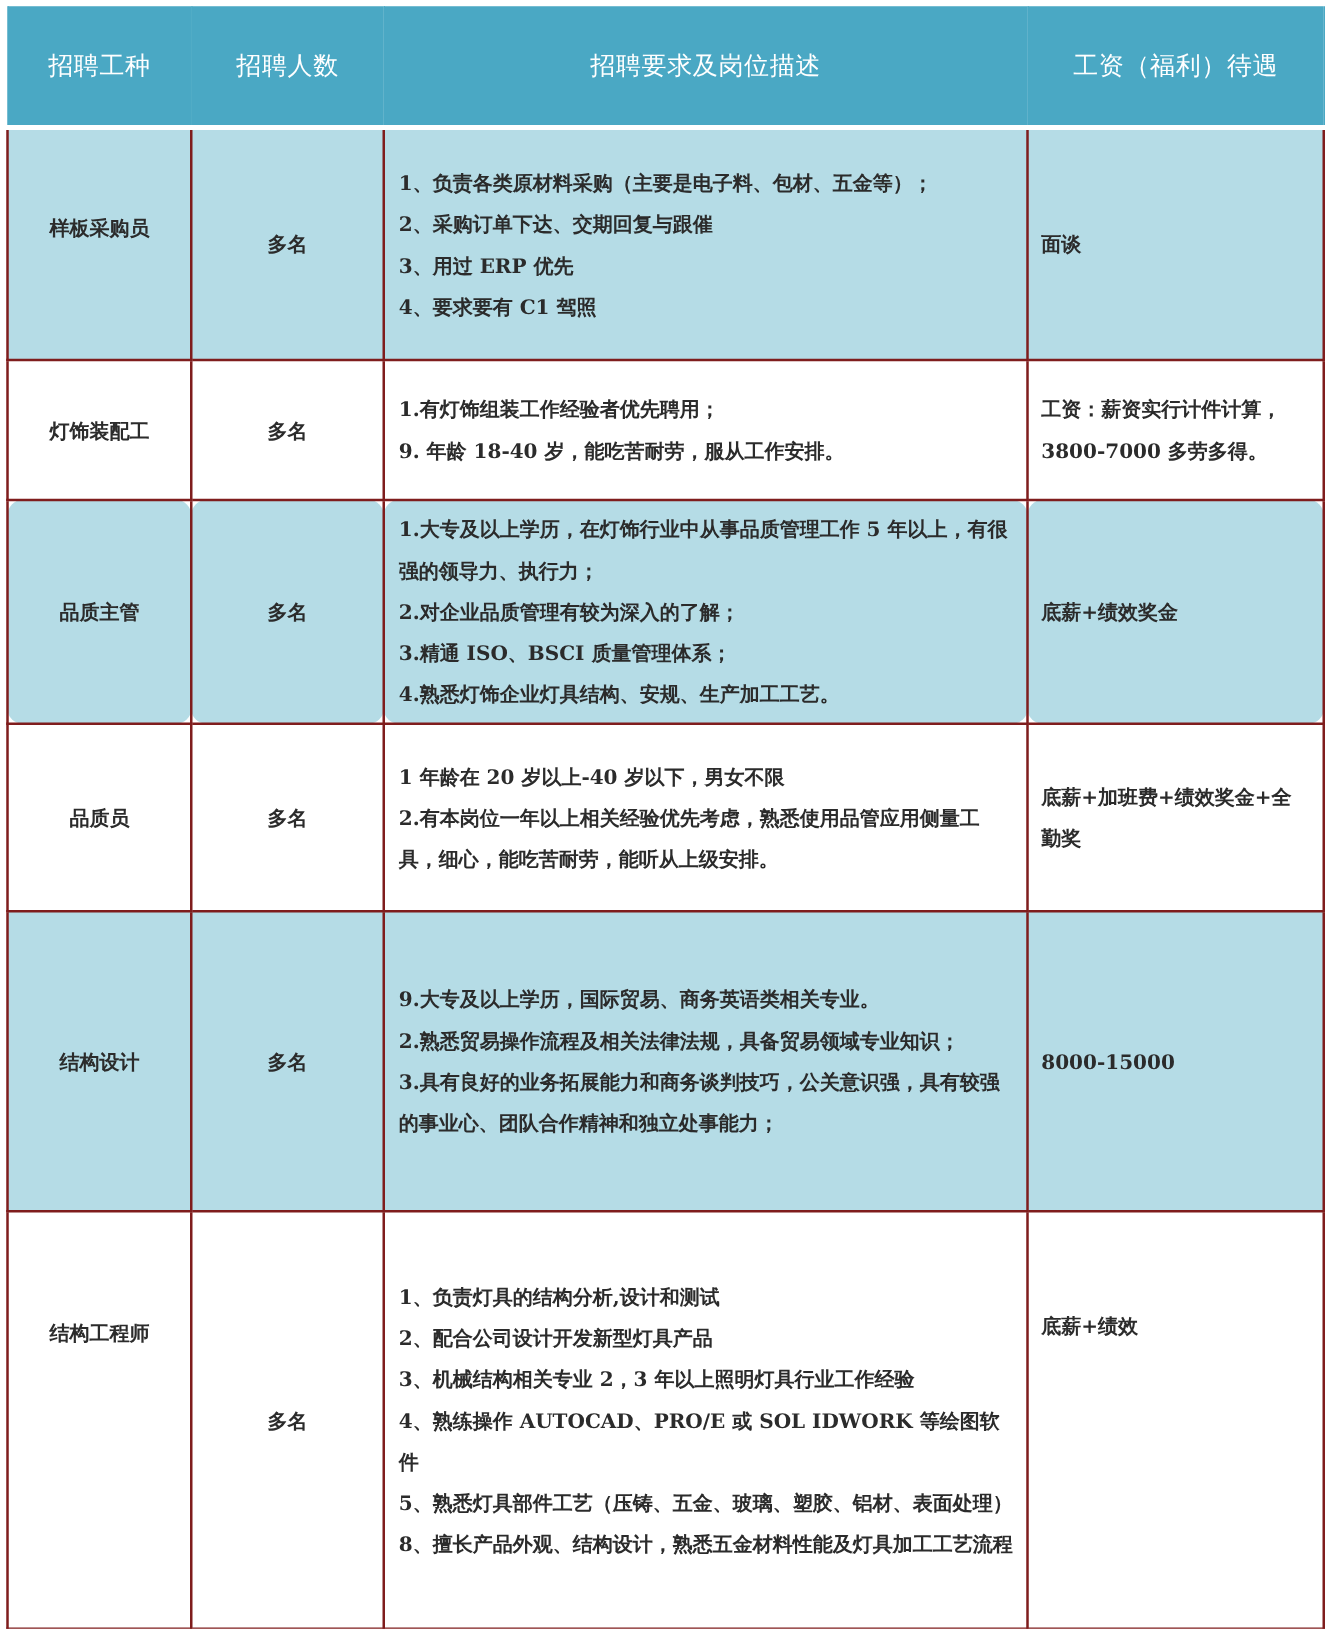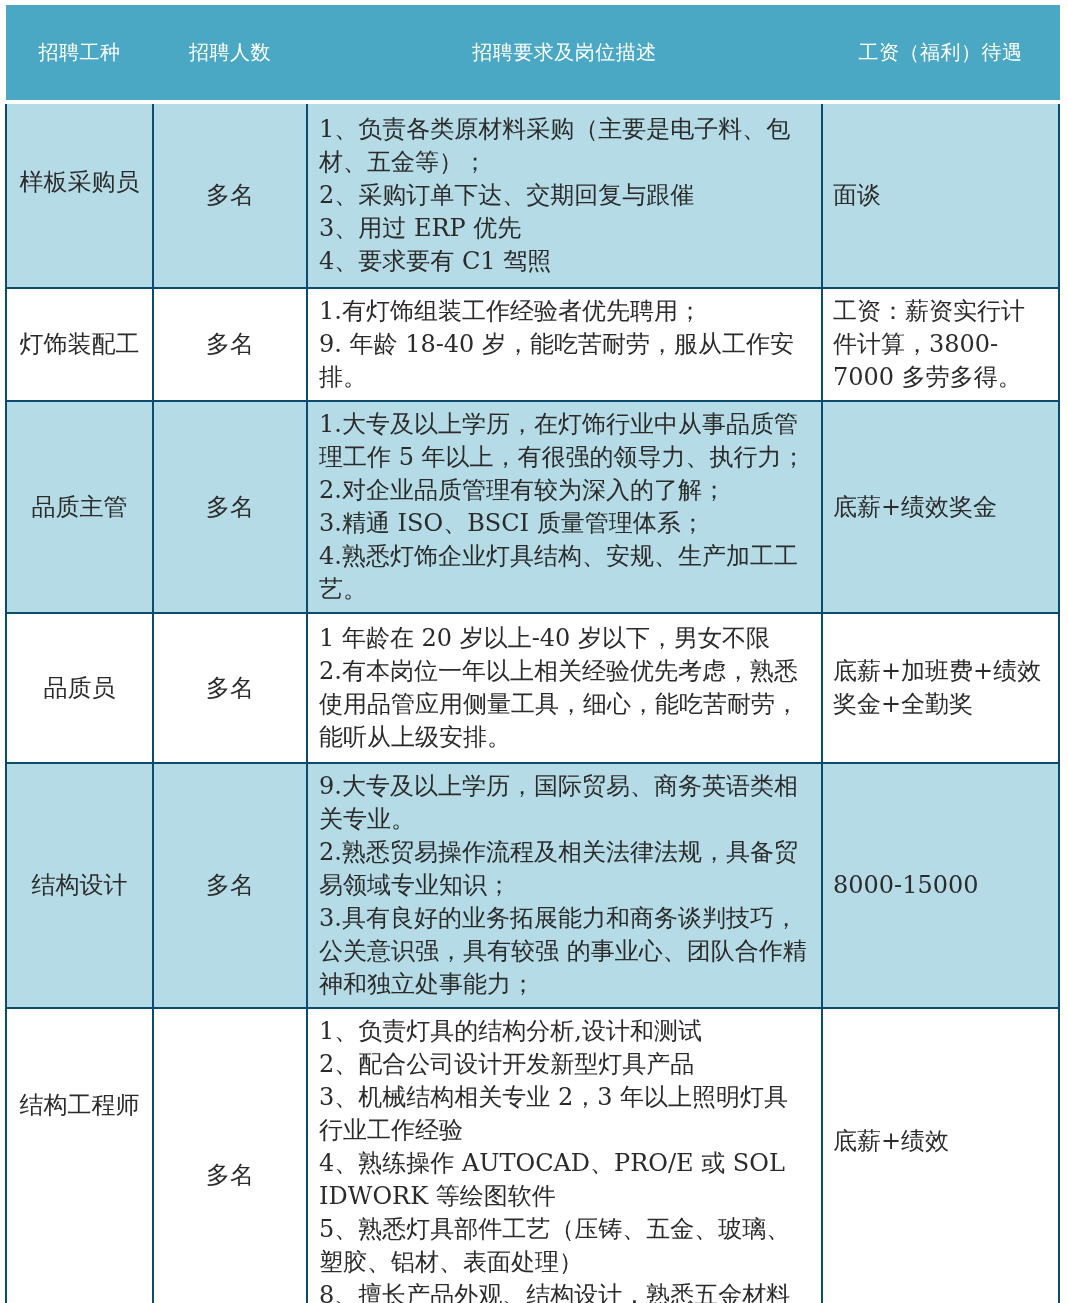--- a/index.html
+++ b/index.html
@@ -8,40 +8,40 @@
   .table-wrap { position: absolute; left: 5px; top: 5px; width: 949px; }
   table { border-collapse: collapse; width: 1053px; table-layout: fixed; }
   col.c1 { width: 147px; } col.c2 { width: 154px; } col.c3 { width: 515px; } col.c4 { width: 237px; }
   thead th {
     background: #4aa8c4; color: #ffffff; font-weight: normal;
     font-size: 20px; height: 95px; padding: 0; letter-spacing: 0.5px;
     border-left: 1px solid #4aa8c4; border-right: 1px solid #4aa8c4;
   }
   thead tr { border-bottom: 4px solid #ffffff; }
   tbody td {
-    border: 2px solid #0c4a6e; font-size: 24px; line-height: 33px;
-    vertical-align: middle; padding: 0 10px;
+    border: 2px solid #7f1d1d; font-size: 16px; line-height: 33px;
+    vertical-align: middle; padding: 0 10px; font-weight: bold;
   }
   tbody tr.shaded td { background: #b5dce6; }
   tbody tr.plain td { background: #ffffff; }
   td.role, td.count { text-align: center; }
   td.role { padding: 0 6px; }
   td.desc { padding: 6px 10px 6px 11px; }
   td.desc .line { display: block; }
   td.salary { padding: 0 10px; }
   tr.r1 td { height: 186px; box-sizing: border-box; }
   tr.r2 td { height: 112px; box-sizing: border-box; }
-  tr.r3 td { height: 168px; box-sizing: border-box; }
+  tr.r3 td { height: 168px; box-sizing: border-box; border-radius: 12px; }
   tr.r4 td { height: 150px; box-sizing: border-box; }
   tr.r5 td { height: 240px; box-sizing: border-box; }
   tr.r6 td { height: 334px; box-sizing: border-box; margin-left: 45px; }
   tr.r1 td.role { vertical-align: top; padding-top: 62px; }
   tr.r6 td.role { vertical-align: top; padding-top: 80px; }
   tr.r6 td.count { vertical-align: top; padding-top: 150px; }
-  tr.r6 td.salary { vertical-align: top; padding-top: 116px; }
+  tr.r6 td.salary { vertical-align: top; padding-top: 74px; }
 </style>
 </head>
 <body>
 
 <div class="table-wrap">
 <table>
   <colgroup>
         <col class="c1">
         <col class="c2">
         <col class="c3">

